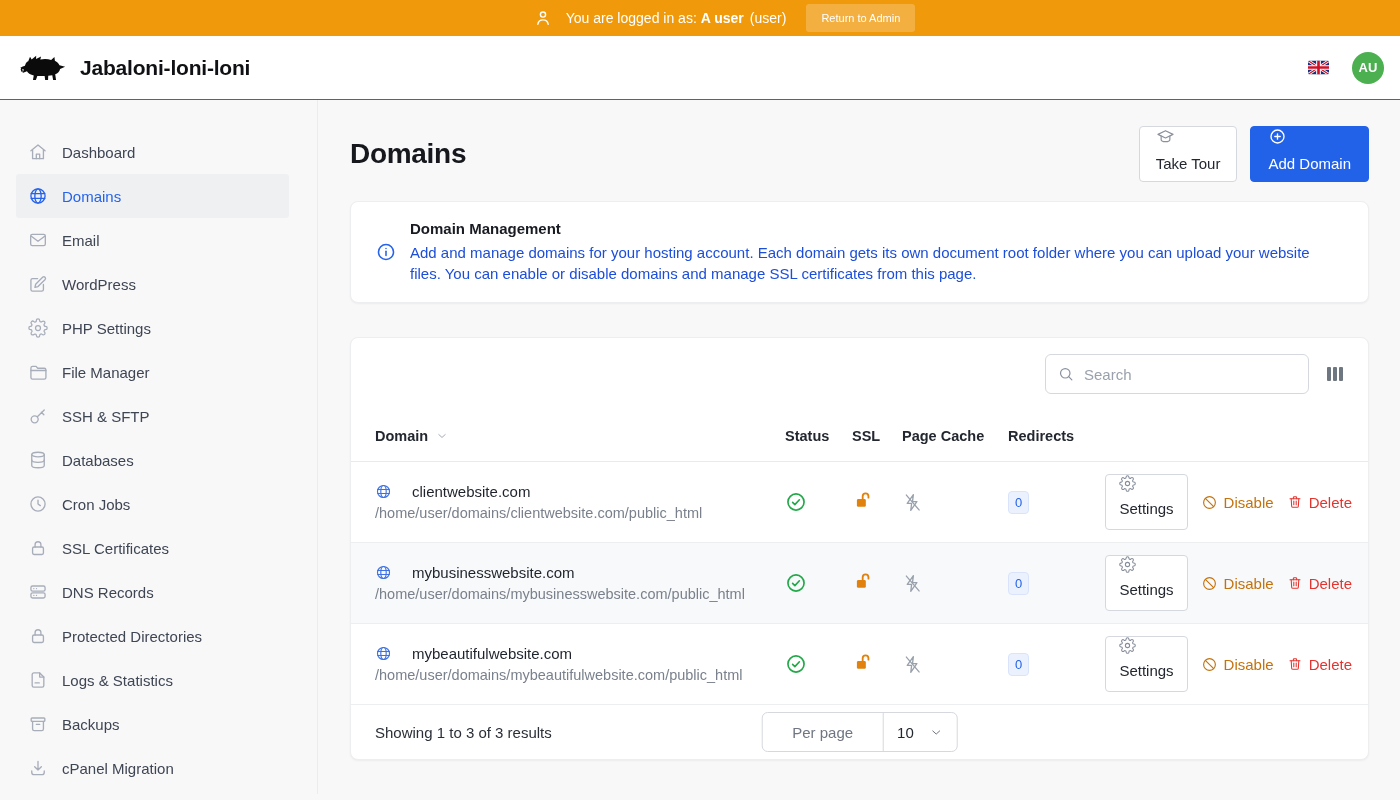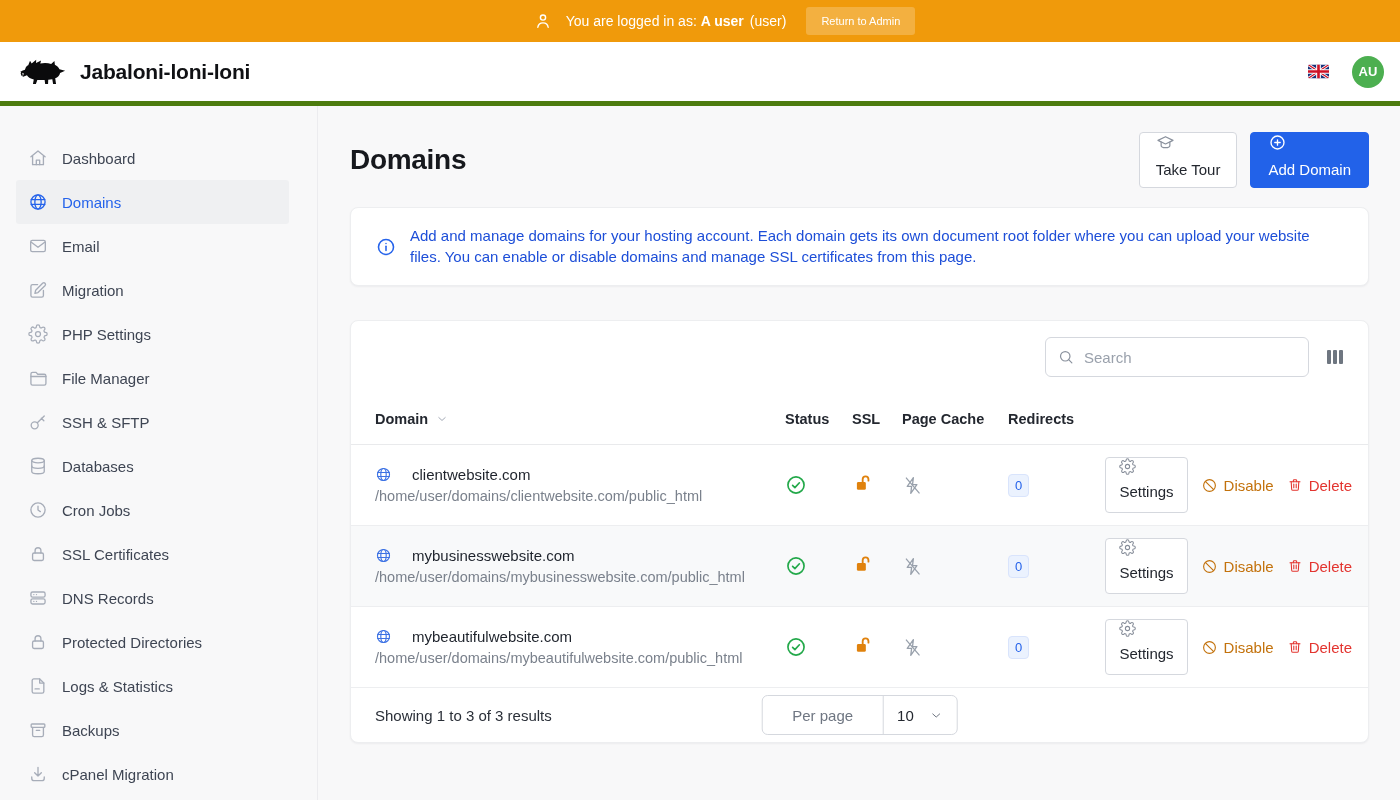--- a/index.html
+++ b/index.html
@@ -5,28 +5,28 @@
   * { box-sizing: border-box; }
   html,body { margin:0; padding:0; }
   body {
     width:1400px; height:800px; overflow:hidden;
     font-family:"Liberation Sans","DejaVu Sans",sans-serif;
     background:#F8F8F9; color:#23272F;
   }
   .si { fill:none; stroke:currentColor; stroke-width:1.6; stroke-linecap:round; stroke-linejoin:round; display:block; }
 
   
-  .banner { height:42px; background:#F09A0B; display:flex; align-items:center; justify-content:center; color:#fff; font-size:14px;padding-left:48px; }
+  .banner { height:36px; background:#F09A0B; display:flex; align-items:center; justify-content:center; color:#fff; font-size:14px;padding-left:48px; }
   .banner .person { margin-right:13px; color:#fff; }
   .banner b { font-weight:700; margin:0 4px; }
   .banner .role { margin-left:2px; }
   .return-btn { margin-left:20px; background:rgba(255,255,255,.22); border:none; border-radius:3px; color:#fff; font-size:11px; font-family:inherit; padding:8px 15px; cursor:pointer; }
 
   
-  .header { height:64px; background:#fff; display:flex; align-items:center; padding:0 16px; border-bottom:5px solid #4d7c0f; }
+  .header { height:64px; background:#fff; display:flex; align-items:center; padding:0 16px; border-bottom:1px solid #4d7c0f; }
   .logo { margin-left:2px; }
   .brand { font-size:21px; font-weight:800; color:#101114; letter-spacing:-.2px; margin-left:10px; }
   .header-right { margin-left:auto; display:flex; align-items:center; gap:23px; }
   .flag-btn { background:none; border:none; padding:0; cursor:pointer; display:flex; }
   .avatar { width:32px; height:32px; border-radius:50%; background:#4CAF50; color:#fff; font-weight:700; font-size:13px; display:flex; align-items:center; justify-content:center; cursor:pointer; }
 
   
   .layout { display:flex; height:694px; }
   .sidebar { width:318px; flex-shrink:0; border-right:1px solid #ECECEF; padding-top:30px; }
   .nav-item { height:44px; margin:0 28px 0 16px; padding-left:12px; border-radius:3px; display:flex; align-items:center; gap:14px; font-size:15px; color:#3E4553; cursor:pointer; }
@@ -147,21 +147,21 @@
           <rect x="3.2" y="5.2" width="17.6" height="13.6" rx="2"></rect>
           <path d="m4 7.5 8 6 8-6"></path>
         </svg>
       <span>Email</span>
     </div>
     <div class="nav-item">
       <svg class="si" width="20" height="20" viewBox="0 0 24 24">
           <path d="M11.5 5.5H5.5a2 2 0 0 0-2 2v11a2 2 0 0 0 2 2h11a2 2 0 0 0 2-2v-6"></path>
           <path d="M17.8 3.7a2 2 0 0 1 2.8 2.8L12 15.1l-3.7.9.9-3.7z"></path>
         </svg>
-      <span>Migration</span>
+      <span>WordPress</span>
     </div>
     <div class="nav-item">
       <svg class="si" width="20" height="20" viewBox="0 0 24 24" style="stroke-width:1.5">
           <circle cx="12" cy="12" r="3"></circle>
           <path d="M19.4 15a1.6 1.6 0 0 0 .33 1.82l.06.06a2 2 0 1 1-2.83 2.83l-.06-.06a1.6 1.6 0 0 0-1.82-.33 1.6 1.6 0 0 0-1 1.51V21a2 2 0 1 1-4 0v-.09A1.6 1.6 0 0 0 9 19.4a1.6 1.6 0 0 0-1.82.33l-.06.06a2 2 0 1 1-2.83-2.83l.06-.06a1.6 1.6 0 0 0 .33-1.82 1.6 1.6 0 0 0-1.51-1H3a2 2 0 1 1 0-4h.09A1.6 1.6 0 0 0 4.6 9a1.6 1.6 0 0 0-.33-1.82l-.06-.06a2 2 0 1 1 2.83-2.83l.06.06a1.6 1.6 0 0 0 1.82.33H9a1.6 1.6 0 0 0 1-1.51V3a2 2 0 1 1 4 0v.09a1.6 1.6 0 0 0 1 1.51 1.6 1.6 0 0 0 1.82-.33l.06-.06a2 2 0 1 1 2.83 2.83l-.06.06a1.6 1.6 0 0 0-.33 1.82V9a1.6 1.6 0 0 0 1.51 1H21a2 2 0 1 1 0 4h-.09a1.6 1.6 0 0 0-1.51 1z"></path>
         </svg>
       <span>PHP Settings</span>
     </div>
     <div class="nav-item">
       <svg class="si" width="20" height="20" viewBox="0 0 24 24">
@@ -260,20 +260,21 @@
       </div>
     </div>
 
     <div class="card info-card">
       <svg class="si info-icon" width="22" height="22" viewBox="0 0 24 24" style="stroke-width:1.7">
           <circle cx="12" cy="12" r="8.2"></circle>
           <path d="M12 11.2v4.6"></path>
           <path d="M12 8.2h.01"></path>
         </svg>
       <div>
+        <div class="info-title">Domain Management</div>
         <div class="info-desc">Add and manage domains for your hosting account. Each domain gets its own document root folder where you can upload your website files. You can enable or disable domains and manage SSL certificates from this page.</div>
       </div>
     </div>
 
     <div class="card">
       <div class="table-toolbar">
         <div class="search-box">
           <svg class="si search-icon" width="18" height="18" viewBox="0 0 24 24">
               <circle cx="11" cy="11" r="6.3"></circle>
               <path d="m15.6 15.6 4.2 4.2"></path>

